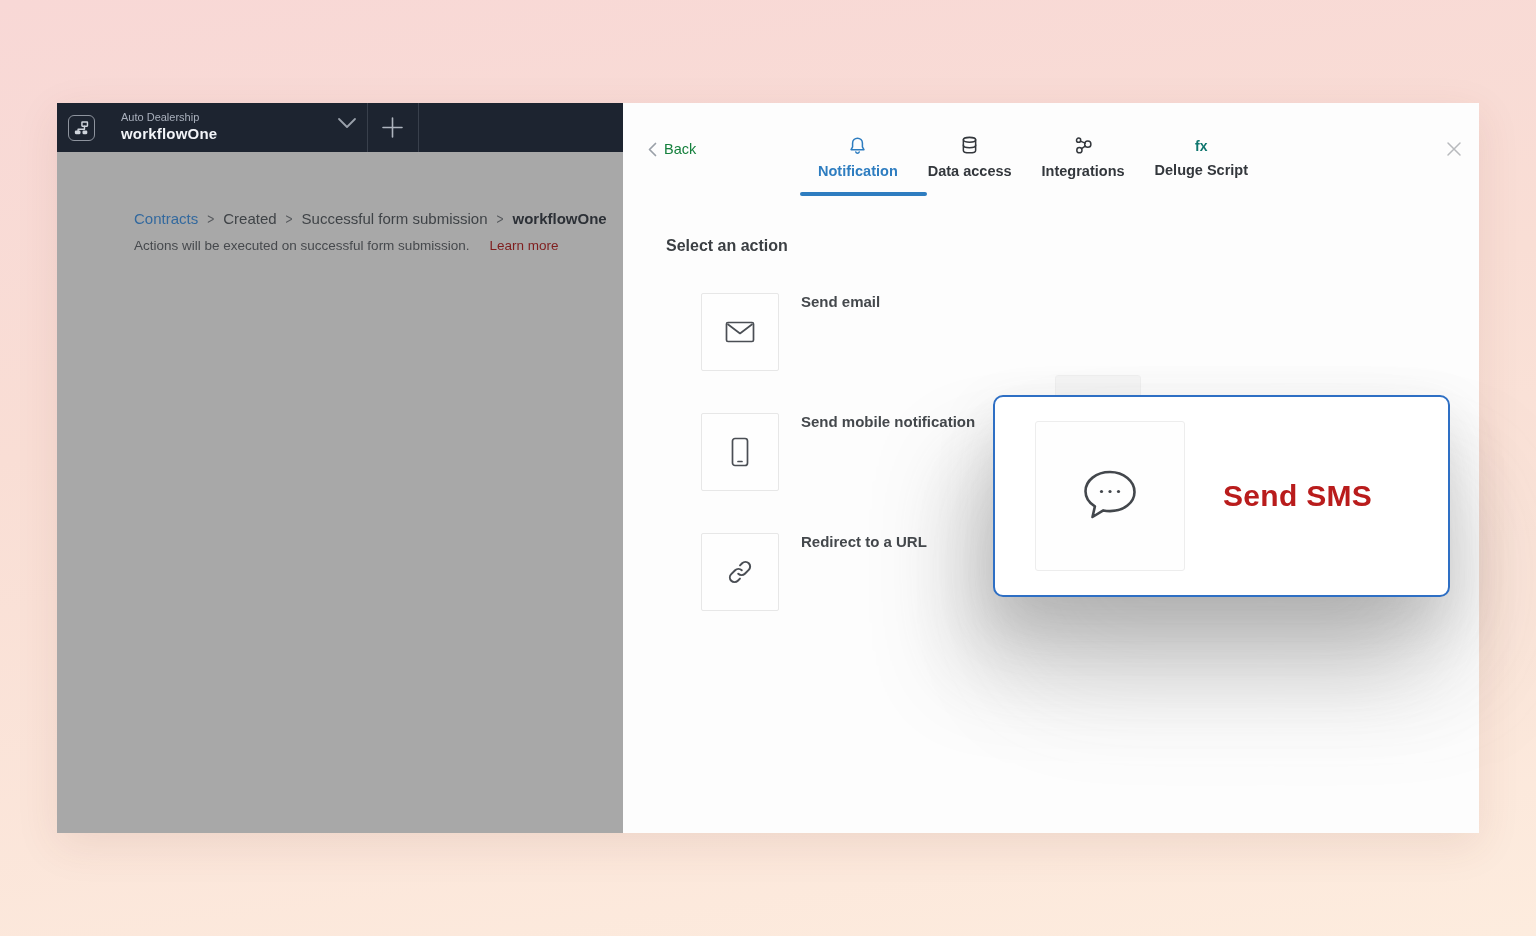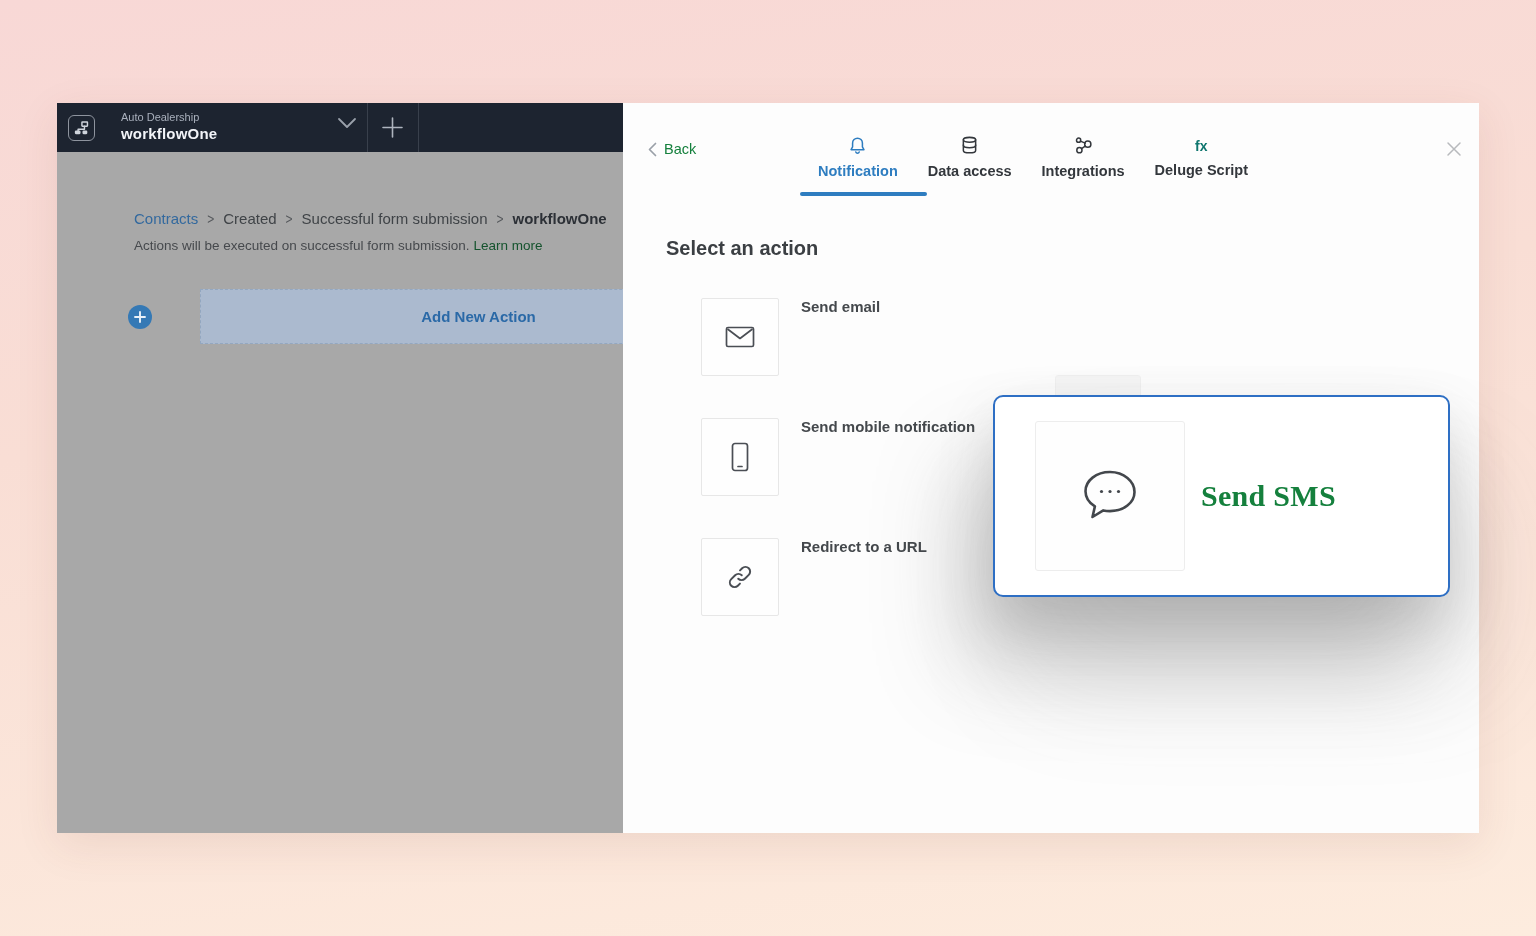--- a/index.html
+++ b/index.html
@@ -31,21 +31,21 @@
   .hdr-chevron { position:absolute; left:280px; top:14px; }
   .hdr-divider { position:absolute; top:0; width:1px; height:49px; background:#39404c; }
   .hdr-plus { position:absolute; left:323px; top:12px; }
 
   .left-body { padding-top:58px; }
   .breadcrumb { margin-left:77px; font-size:15px; color:#3f4347; display:flex; align-items:center; flex-wrap:nowrap; white-space:nowrap; }
   .crumb-link { color:#33699e; cursor:pointer; }
   .crumb-sep { margin:0 9px; font-size:12px; color:#55585c; transform:scaleY(1.15); }
   .crumb-last { font-weight:700; color:#2c3036; }
   .panel-desc { margin-left:77px; margin-top:11px; font-size:13.5px; color:#46494d; }
-  .learn-more { color:#14532d; margin-left:4px; cursor:pointer; }
+  .learn-more { color:#7f1d1d; margin-left:20px; cursor:pointer; }
 
   .add-row { display:flex; align-items:center; margin-top:36px; }
   .plus-circle {
     width:24px; height:24px; border-radius:50%; background:#3579b5;
     margin-left:71px; display:flex; align-items:center; justify-content:center;
     flex:0 0 auto; cursor:pointer;
   }
   .add-btn {
     margin-left:48px; width:557px; height:55px; background:#abbacf;
     border:1px dashed #93a7c0; display:flex; align-items:center; justify-content:center;
@@ -64,21 +64,21 @@
   .tab svg, .tab .fx-glyph { flex:0 0 auto; }
   .tab.active { color:#2e7dc0; }
   .fx-glyph { font-size:14px; font-weight:700; color:#0f766e; font-style:normal; letter-spacing:0; }
   .tab-underline {
     position:absolute; left:177px; top:89px; width:127px; height:3.5px;
     background:#2e7dc0; border-radius:2px;
   }
   .close-btn { position:absolute; right:17px; top:38px; cursor:pointer; }
 
   .modal-body { position:relative; padding-top:42px; }
-  .select-heading { margin-left:43px; font-size:20px; font-weight:600; color:#3b3f43; }
+  .select-heading { margin-left:43px; font-size:16px; font-weight:600; color:#3b3f43; }
 
   .action-list { margin-left:43px; margin-top:38px; display:flex; flex-direction:column; gap:42px; }
   .action-row { display:flex; cursor:pointer;padding-left:35px; }
   .action-iconbox {
     width:78px; height:78px; background:#fefefe; border:1px solid #e7e7e7;
     display:flex; align-items:center; justify-content:center; border-radius:2px;
   }
   .action-label { margin-left:22px; font-size:15px; font-weight:700; color:#44484c; }
 
   
@@ -91,21 +91,21 @@
   .sms-card {
     position:absolute; left:370px; top:200px; width:457px; height:202px;
     background:#ffffff; border:2px solid #2e6fc4; border-radius:10px;
     display:flex; align-items:center; z-index:5; cursor:grabbing;
     box-shadow: -30px 70px 90px rgba(90,90,90,0.28), 0 25px 55px rgba(90,90,90,0.18), 30px 80px 120px rgba(120,120,120,0.14);
   }
   .sms-iconbox {
     width:150px; height:150px; margin-left:40px; border:1px solid #ededed;
     background:#fefefe; border-radius:3px; display:flex; align-items:center; justify-content:center;
   }
-  .sms-label { margin-left:16px; font-size:30px; font-weight:700; color:#15803d; letter-spacing:.3px;font-family:Liberation Serif, serif; }
+  .sms-label { margin-left:38px; font-size:30px; font-weight:700; color:#b91c1c; letter-spacing:.3px; }
 
   svg { display:block; }
 </style>
 </head>
 <body>
 
 <div class="window">
 
   <div class="left-panel">
 
@@ -144,28 +144,20 @@
         <span class="crumb-sep">&gt;</span>
         <span>Successful form submission</span>
         <span class="crumb-sep">&gt;</span>
         <span class="crumb-last">workflowOne</span>
       </div>
 
       <div class="panel-desc">
         <span>Actions will be executed on successful form submission.</span><span class="learn-more">Learn more</span>
       </div>
 
-      <div class="add-row">
-        <div class="plus-circle">
-          <svg width="12" height="12" viewBox="0 0 12 12" fill="none" stroke="#eaf1f8" stroke-width="1.9" stroke-linecap="round">
-            <path d="M6 1 v10 M1 6 h10"></path>
-          </svg>
-        </div>
-        <div class="add-btn">Add New Action</div>
-      </div>
     </div>
   </div>
 
   <div class="right-panel">
 
     <div class="modal-header">
       <div class="back-link">
         <svg width="9" height="15" viewBox="0 0 9 15" fill="none" stroke="#9aa0a8" stroke-width="1.7" stroke-linecap="round" stroke-linejoin="round">
           <path d="M7.5 1.5 L1.5 7.5 L7.5 13.5"></path>
         </svg>

